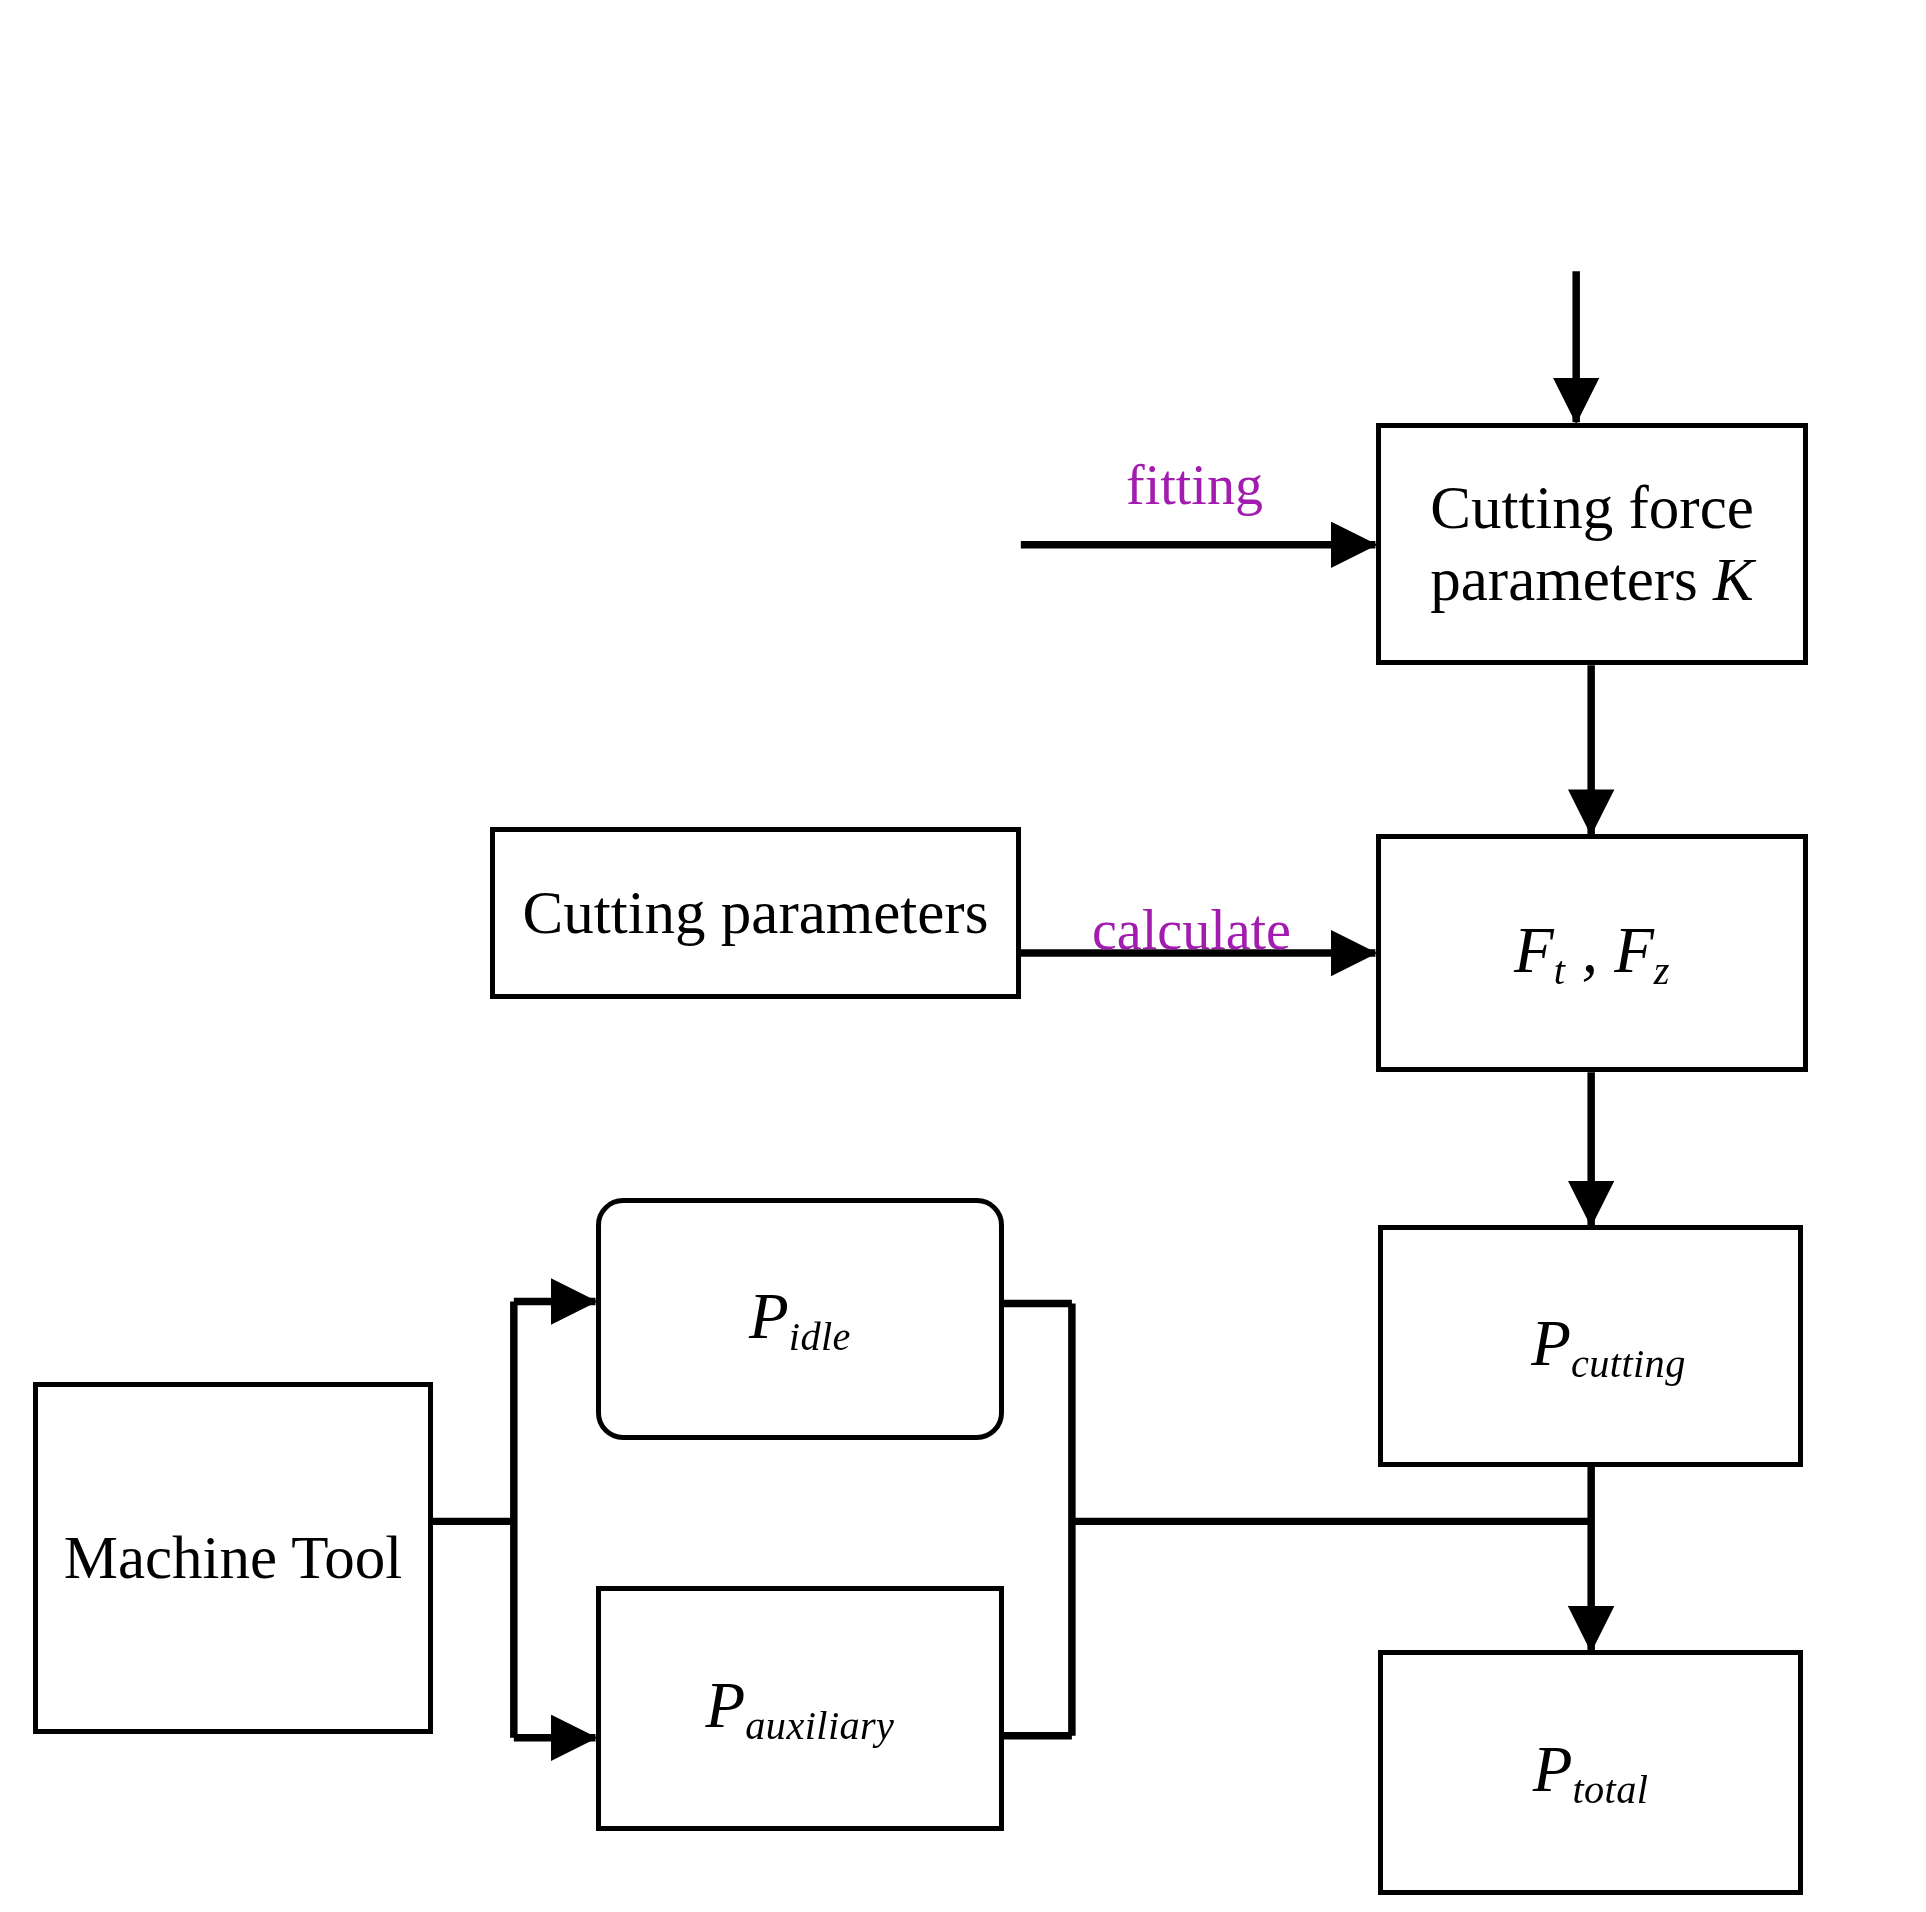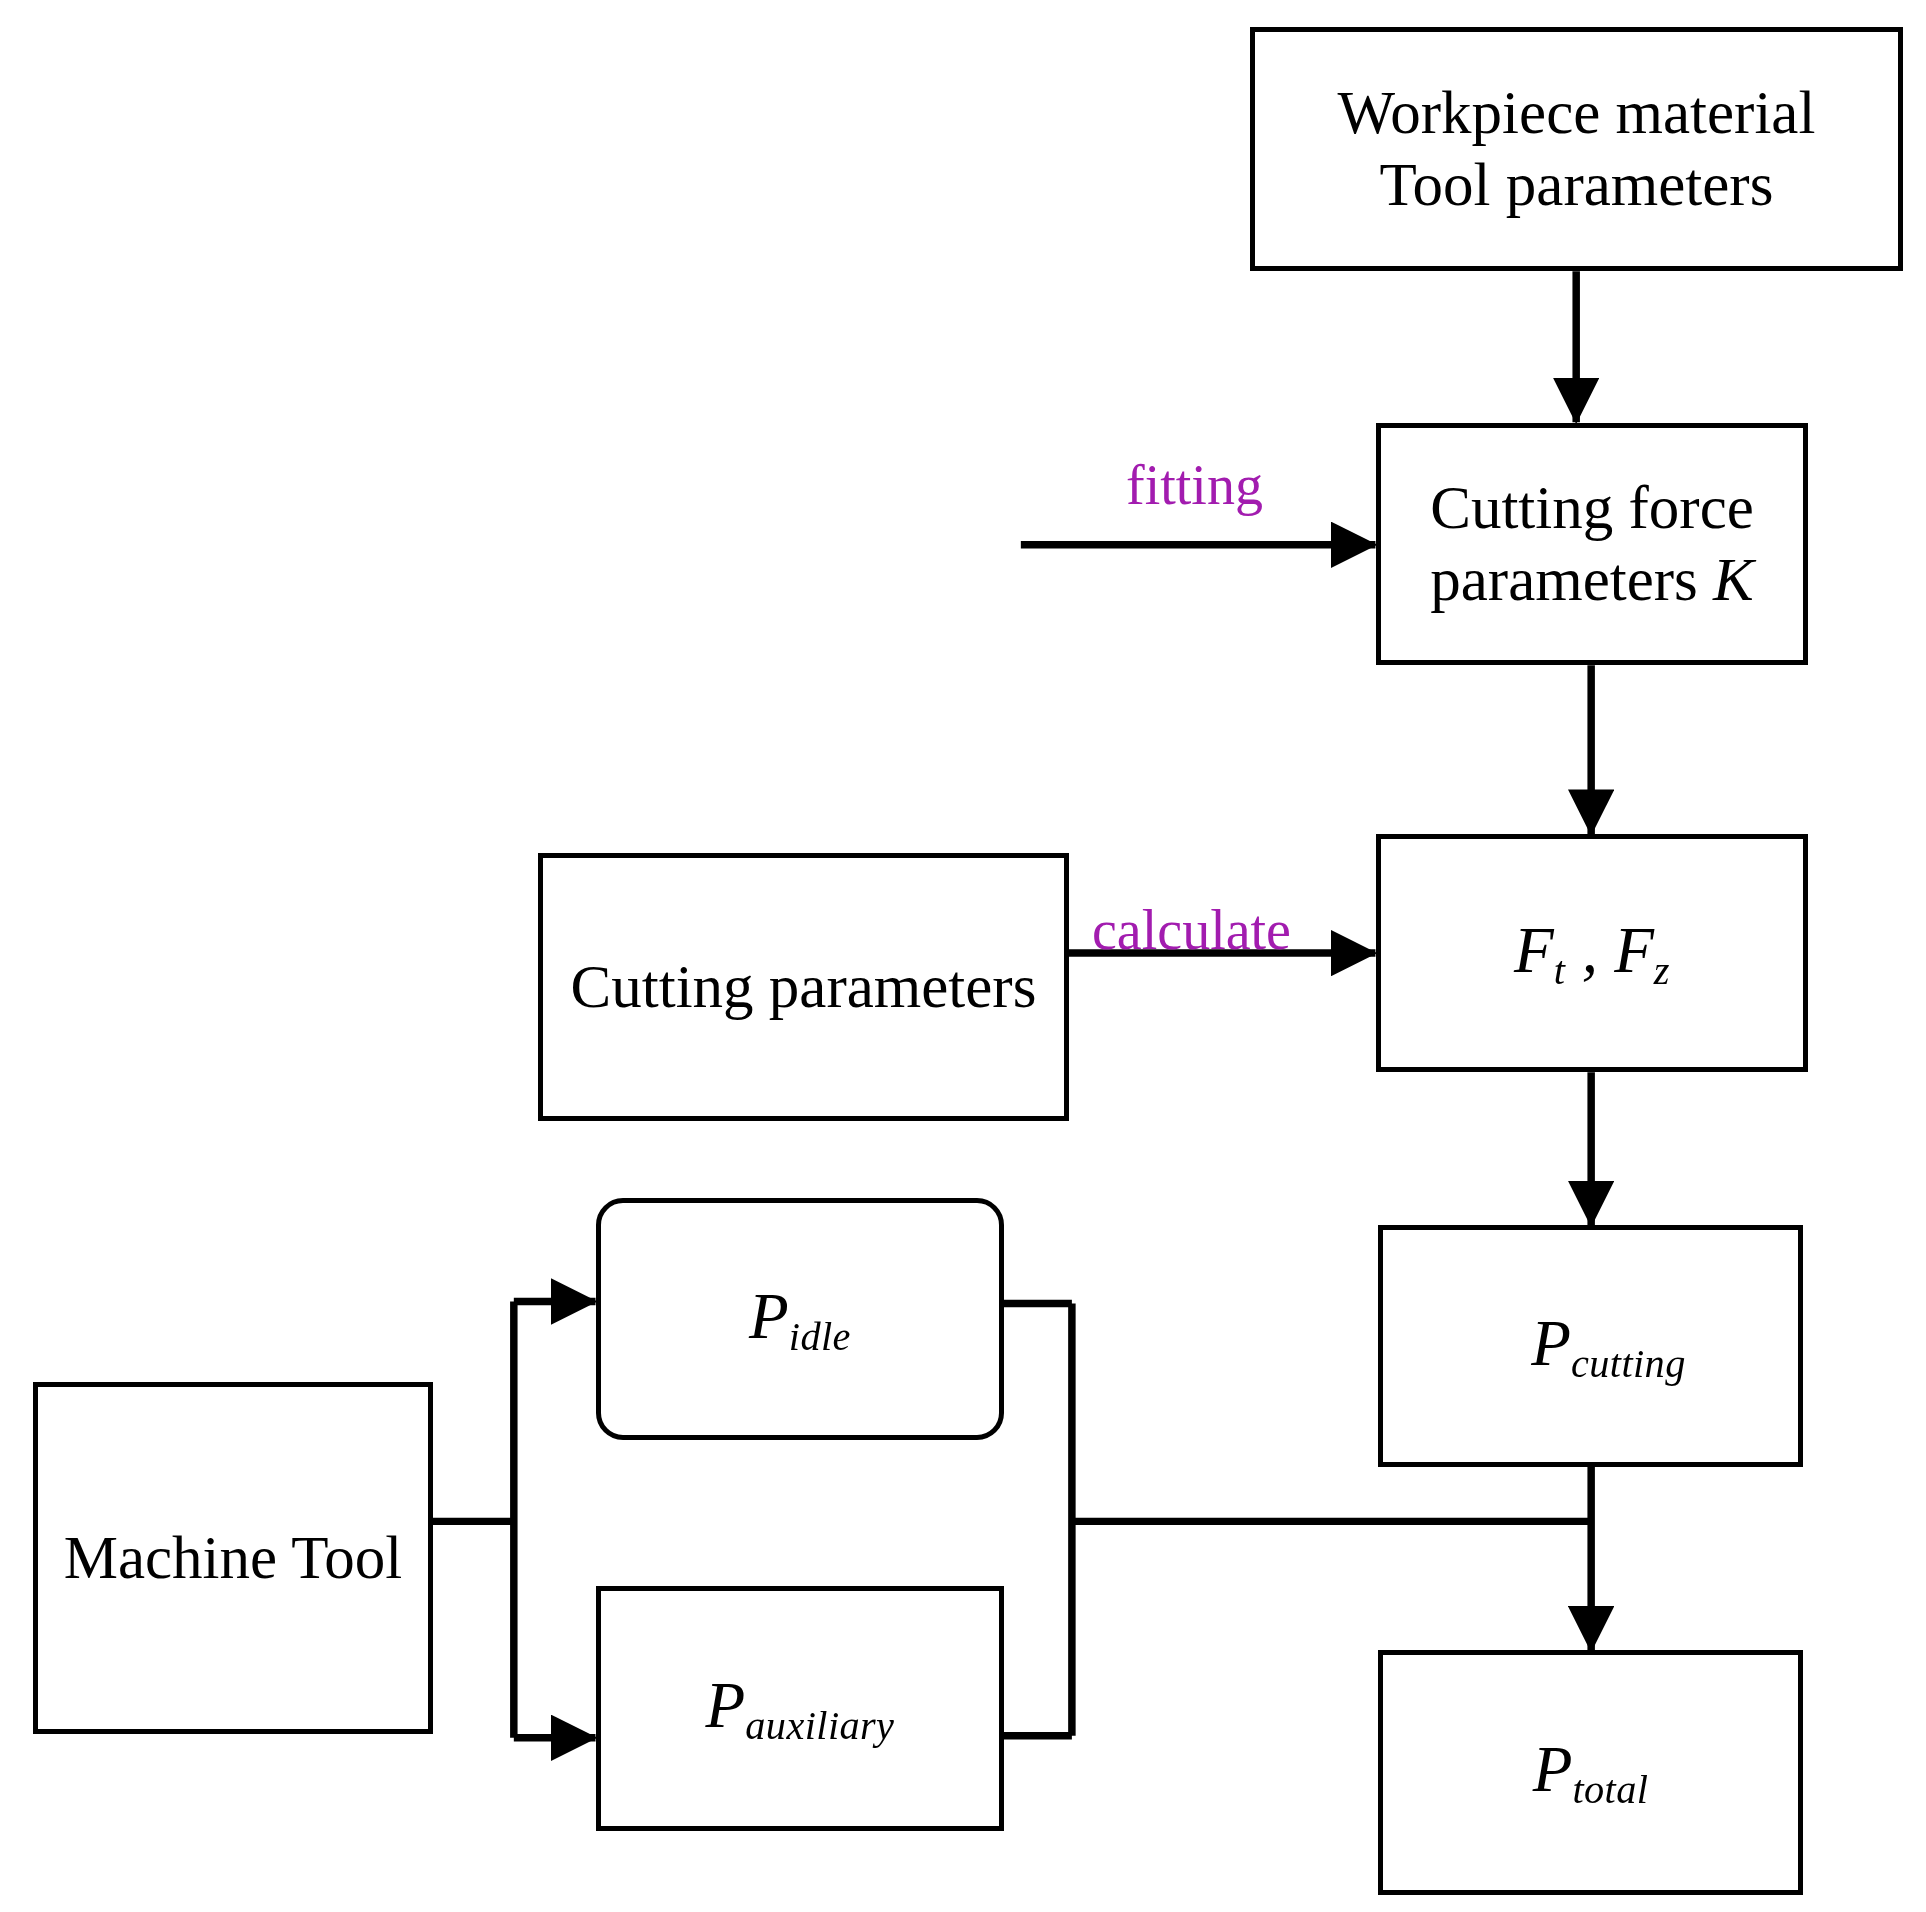--- a/index.html
+++ b/index.html
@@ -110,31 +110,27 @@
       <line x1="1475" y1="2550" x2="1575" y2="2550" stroke="#000000" stroke-width="11"></line>
       <line x1="1575" y1="1915" x2="1575" y2="2550" stroke="#000000" stroke-width="11"></line>
       <line x1="1575" y1="2235" x2="2338" y2="2235" stroke="#000000" stroke-width="11"></line>
     </g>
 
     <g>
       <line x1="2338" y1="2155" x2="2338" y2="2425" stroke="#000000" stroke-width="11" marker-end="url(#ah)"></line>
     </g>
   </svg>
 
-  <div class="node plain" style="left:1250px; top:26.5px; width:653px; height:244px;">
-    <span class="txt">Workpiece material
-Tool parameters</span>
-  </div>
 
 
   <div class="node plain" style="left:1376px; top:423px; width:432px; height:242px;">
     <span class="txt"><span>Cutting force</span><br><span>parameters </span><span class="math romank" style="font-size:61px;">K</span></span>
   </div>
 
-  <div class="node plain" style="left:490px; top:853px; width:531px; height:268px;margin-left:48px;">
+  <div class="node plain" style="left:490px; top:827px; width:531px; height:172px;">
     <span class="txt">Cutting parameters</span>
   </div>
 
   <div class="node math" style="left:1376px; top:834px; width:432px; height:238px;justify-content:flex-end;">
     <span class="txt"><span>F</span><span class="sub">t</span><span> , </span><span>F</span><span class="sub">z</span></span>
   </div>
 
   <div class="node math" style="left:596px; top:1198px; width:408px; height:242px;border-radius:27px;">
     <span class="txt"><span>P</span><span class="sub">idle</span></span>
   </div>

